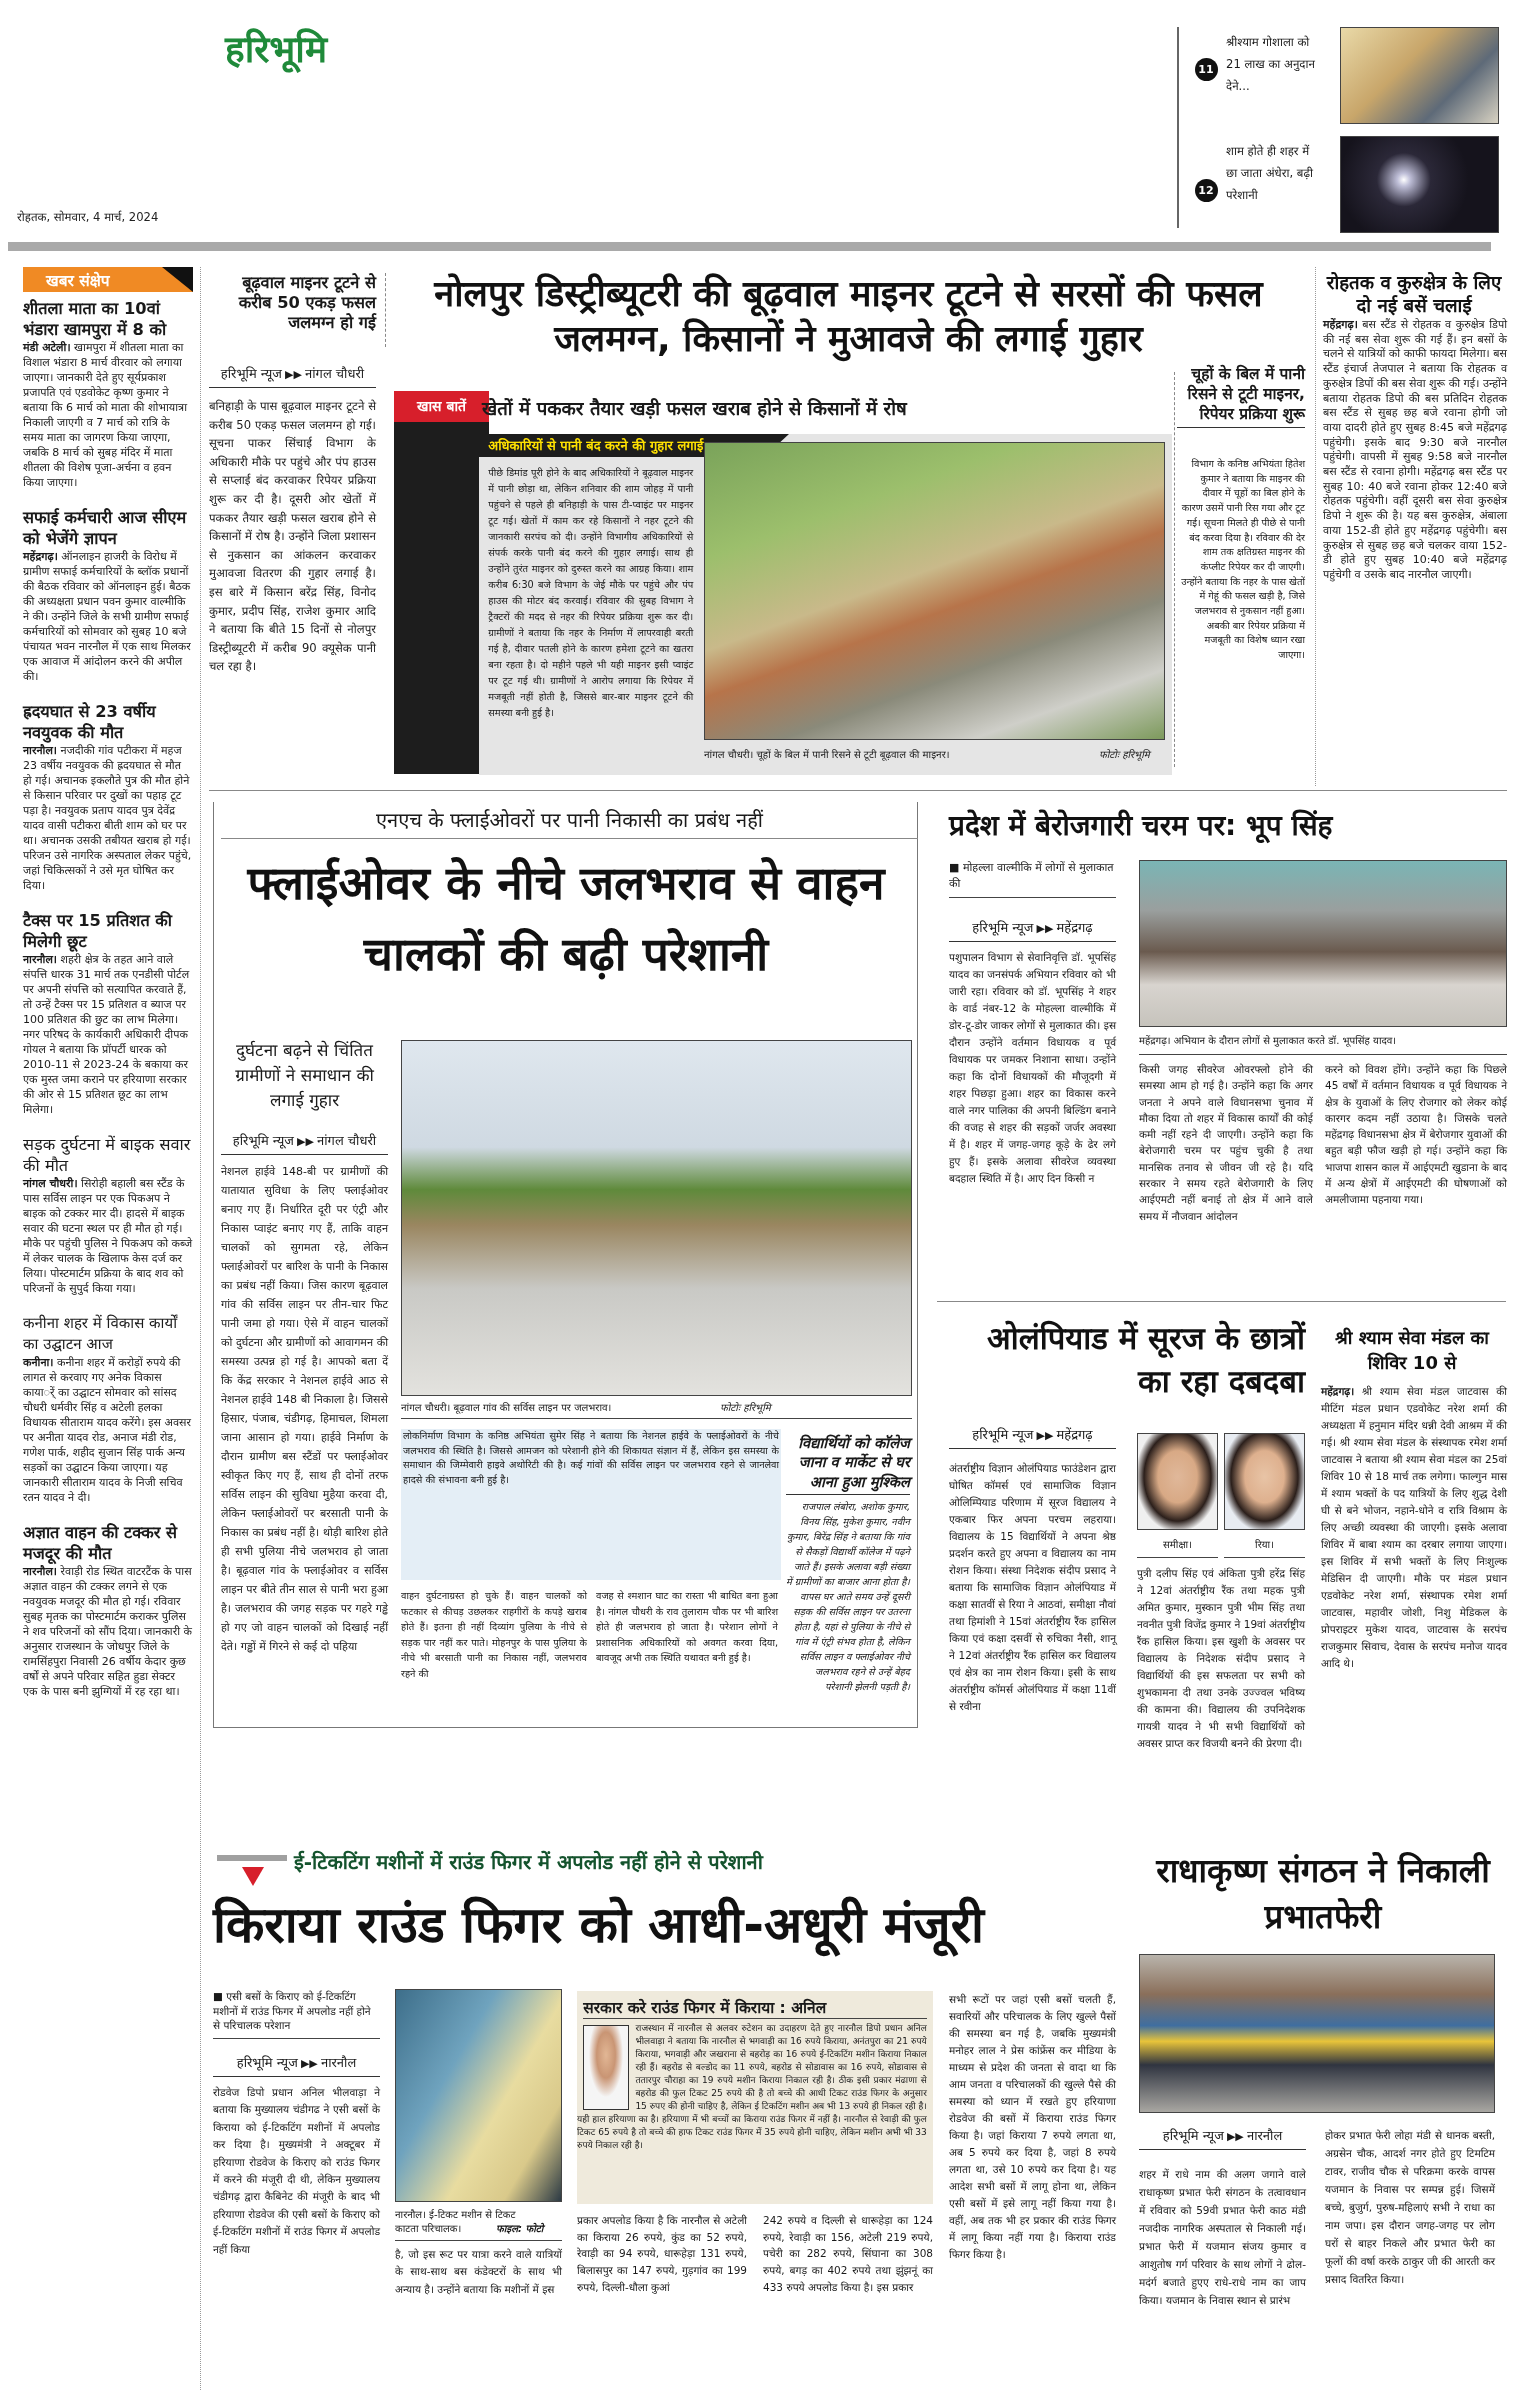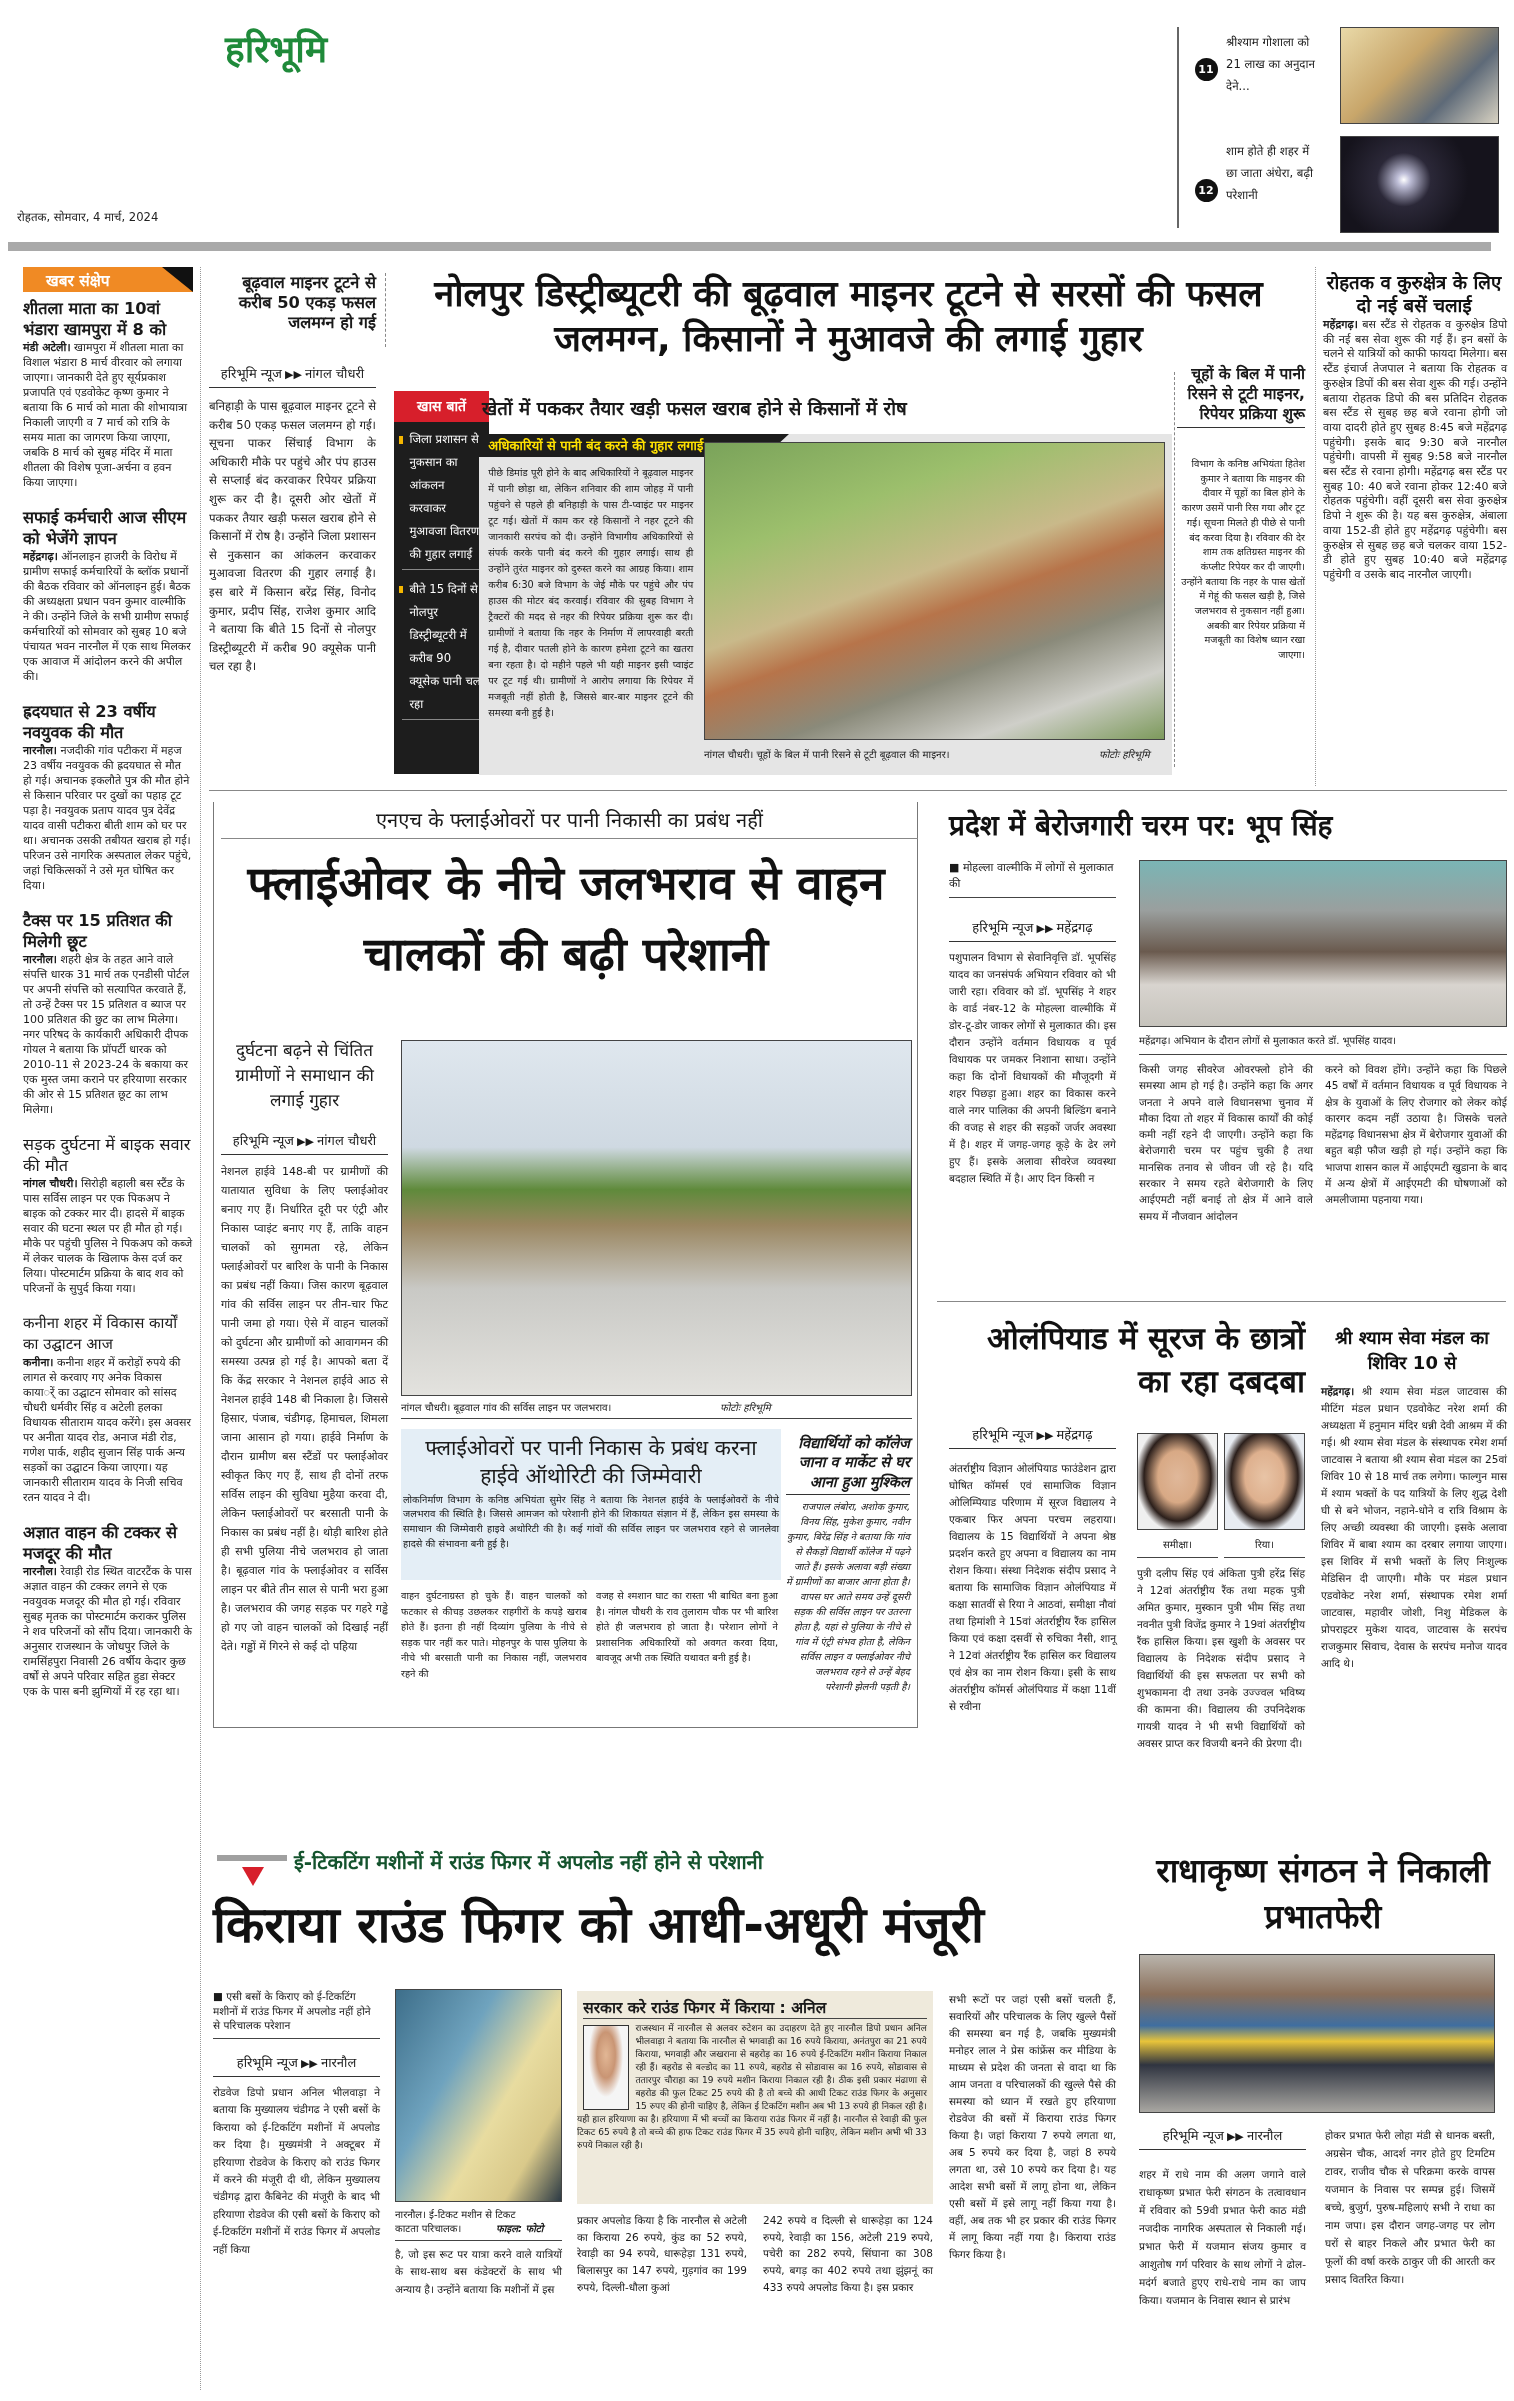--- a/index.html
+++ b/index.html
@@ -79,24 +79,20 @@
 <div class="vrule" style="left:385px;top:273px;height:74px;border-left:1.5px dashed #888"></div>
 <div class="abs hd" style="left:411px;top:271px;width:875px;font-size:36px;line-height:45px;text-align:center">नोलपुर डिस्ट्रीब्यूटरी की बूढ़वाल माइनर टूटने से सरसों की फसल जलमग्न, किसानों ने मुआवजे की लगाई गुहार</div>
 
 <div class="abs" style="left:209px;top:364px;width:167px">
   <div class="byline"><span>हरिभूमि न्यूज</span><span class="arr">▶▶</span><span>नांगल चौधरी</span></div>
 </div>
 <div class="abs txt" style="left:209px;top:397px;width:167px">बनिहाड़ी के पास बूढ़वाल माइनर टूटने से करीब 50 एकड़ फसल जलमग्न हो गई। सूचना पाकर सिंचाई विभाग के अधिकारी मौके पर पहुंचे और पंप हाउस से सप्लाई बंद करवाकर रिपेयर प्रक्रिया शुरू कर दी है। दूसरी ओर खेतों में पककर तैयार खड़ी फसल खराब होने से किसानों में रोष है। उन्होंने जिला प्रशासन से नुकसान का आंकलन करवाकर मुआवजा वितरण की गुहार लगाई है। इस बारे में किसान बरेंद्र सिंह, विनोद कुमार, प्रदीप सिंह, राजेश कुमार आदि ने बताया कि बीते 15 दिनों से नोलपुर डिस्ट्रीब्यूटरी में करीब 90 क्यूसेक पानी चल रहा है।</div>
 
 <div class="abs" style="left:394px;top:391px;width:95px;height:383px;background:#1d1d1d">
   <div style="background:#d71f2b;color:#fff;font-weight:bold;font-size:14px;padding:4.6px 3.1px;text-align:center;height:31px">खास बातें</div>
-  <div style="padding:6.2px 4.6px 0 7.7px">
-    <div class="kb-item" style="border-bottom:0.8px solid #888;padding-bottom:3.1px;margin-bottom:7.7px">जिला प्रशासन से नुकसान का आंकलन करवाकर मुआवजा वितरण की गुहार लगाई</div>
-    <div class="kb-item" style="border-bottom:0.8px solid #888;padding-bottom:3.1px">बीते 15 दिनों से नोलपुर डिस्ट्रीब्यूटरी में करीब 90 क्यूसेक पानी चल रहा</div>
-  </div>
 </div>
 <div class="abs" style="left:482px;top:395px;width:643px;font-size:18.6px;font-weight:bold">खेतों में पककर तैयार खड़ी फसल खराब होने से किसानों में रोष</div>
 <div class="abs" style="left:479px;top:434px;width:693px;height:341px;background:#e5e5e5">
   <div style="background:#1d1d1d;height:23px;width:310px;clip-path:polygon(0 0,100% 0,92% 100%,0 100%)">
     <span style="color:#ffe100;font-weight:bold;font-size:13px;padding-left:9.3px;line-height:23px">अधिकारियों से पानी बंद करने की गुहार लगाई</span>
   </div>
   <div class="abs txt-sm" style="left:9.3px;top:31px;width:205px;font-size:9.7px;line-height:16px">पीछे डिमांड पूरी होने के बाद अधिकारियों ने बूढ़वाल माइनर में पानी छोड़ा था, लेकिन शनिवार की शाम जोहड़ में पानी पहुंचने से पहले ही बनिहाड़ी के पास टी-प्वाइंट पर माइनर टूट गई। खेतों में काम कर रहे किसानों ने नहर टूटने की जानकारी सरपंच को दी। उन्होंने विभागीय अधिकारियों से संपर्क करके पानी बंद करने की गुहार लगाई। साथ ही उन्होंने तुरंत माइनर को दुरुस्त करने का आग्रह किया। शाम करीब 6:30 बजे विभाग के जेई मौके पर पहुंचे और पंप हाउस की मोटर बंद करवाई। रविवार की सुबह विभाग ने ट्रैक्टरों की मदद से नहर की रिपेयर प्रक्रिया शुरू कर दी। ग्रामीणों ने बताया कि नहर के निर्माण में लापरवाही बरती गई है, दीवार पतली होने के कारण हमेशा टूटने का खतरा बना रहता है। दो महीने पहले भी यही माइनर इसी प्वाइंट पर टूट गई थी। ग्रामीणों ने आरोप लगाया कि रिपेयर में मजबूती नहीं होती है, जिससे बार-बार माइनर टूटने की समस्या बनी हुई है।</div>
   <div class="photo" style="left:225px;top:7.7px;width:461px;height:298px;background:linear-gradient(160deg,#7aa35a 0,#9cbf6c 25%,#c9b98a 45%,#b7744a 55%,#8a8a7a 70%,#cfcfc9 85%,#7d9a5c 100%)"></div>
   <div class="abs caption" style="left:225px;top:314px;width:341px">नांगल चौधरी। चूहों के बिल में पानी रिसने से टूटी बूढ़वाल की माइनर।</div>
   <div class="abs caption" style="left:620px;top:314px;font-style:italic">फोटोः हरिभूमि</div>
@@ -117,21 +113,20 @@
 <div class="abs" style="left:221px;top:1038px;width:167px;font-size:17px;line-height:25px;text-align:center">दुर्घटना बढ़ने से चिंतित ग्रामीणों ने समाधान की लगाई गुहार</div>
 <div class="abs" style="left:221px;top:1131px;width:167px">
   <div class="byline"><span>हरिभूमि न्यूज</span><span class="arr">▶▶</span><span>नांगल चौधरी</span></div>
 </div>
 <div class="abs txt" style="left:221px;top:1162px;width:167px;font-size:11px;line-height:19px">नेशनल हाईवे 148-बी पर ग्रामीणों की यातायात सुविधा के लिए फ्लाईओवर बनाए गए हैं। निर्धारित दूरी पर एंट्री और निकास प्वाइंट बनाए गए हैं, ताकि वाहन चालकों को सुगमता रहे, लेकिन फ्लाईओवरों पर बारिश के पानी के निकास का प्रबंध नहीं किया। जिस कारण बूढ़वाल गांव की सर्विस लाइन पर तीन-चार फिट पानी जमा हो गया। ऐसे में वाहन चालकों को दुर्घटना और ग्रामीणों को आवागमन की समस्या उत्पन्न हो गई है। आपको बता दें कि केंद्र सरकार ने नेशनल हाईवे आठ से नेशनल हाईवे 148 बी निकाला है। जिससे हिसार, पंजाब, चंडीगढ़, हिमाचल, शिमला जाना आसान हो गया। हाईवे निर्माण के दौरान ग्रामीण बस स्टैंडों पर फ्लाईओवर स्वीकृत किए गए हैं, साथ ही दोनों तरफ सर्विस लाइन की सुविधा मुहैया करवा दी, लेकिन फ्लाईओवरों पर बरसाती पानी के निकास का प्रबंध नहीं है। थोड़ी बारिश होते ही सभी पुलिया नीचे जलभराव हो जाता है। बूढ़वाल गांव के फ्लाईओवर व सर्विस लाइन पर बीते तीन साल से पानी भरा हुआ है। जलभराव की जगह सड़क पर गहरे गड्ढे हो गए जो वाहन चालकों को दिखाई नहीं देते। गड्ढों में गिरने से कई दो पहिया</div>
 <div class="photo" style="left:401px;top:1040px;width:511px;height:356px;background:linear-gradient(180deg,#dfe7ee 0,#cfd9e2 30%,#5f8a3b 42%,#9a8660 52%,#c9c9c5 70%,#e3e2de 100%)"></div>
 <div class="abs caption" style="left:401px;top:1401px;width:310px">नांगल चौधरी। बूढ़वाल गांव की सर्विस लाइन पर जलभराव।</div>
 <div class="abs caption" style="left:720px;top:1401px;font-style:italic">फोटोः हरिभूमि</div>
 <div class="hrule" style="left:401px;top:1418px;width:511px;border-top:0.8px solid #444"></div>
 <div class="abs" style="left:401px;top:1429px;width:380px;height:151px;background:#e4eef6">
-  <div style="font-size:21px;line-height:28px;text-align:center;padding:4.6px 4.6px 3.1px">फ्लाईओवरों पर पानी निकास के प्रबंध करना हाईवे ऑथोरिटी की जिम्मेवारी</div>
   <div class="txt-sm" style="padding:0 2px;font-size:9.7px;line-height:14.7px">लोकनिर्माण विभाग के कनिष्ठ अभियंता सुमेर सिंह ने बताया कि नेशनल हाईवे के फ्लाईओवरों के नीचे जलभराव की स्थिति है। जिससे आमजन को परेशानी होने की शिकायत संज्ञान में हैं, लेकिन इस समस्या के समाधान की जिम्मेवारी हाइवे अथोरिटी की है। कई गांवों की सर्विस लाइन पर जलभराव रहने से जानलेवा हादसे की संभावना बनी हुई है।</div>
 </div>
 <div class="abs" style="left:786px;top:1433px;width:124px;font-size:14.7px;font-weight:bold;font-style:italic;line-height:19.4px;text-align:right;border-bottom:1.5px solid #333;padding-bottom:2.3px">विद्यार्थियों को कॉलेज जाना व मार्केट से घर आना हुआ मुश्किल</div>
 <div class="abs txt-sm" style="left:786px;top:1499px;width:124px;font-style:italic;text-align:right;font-size:9.7px;line-height:15px">राजपाल लंबोरा, अशोक कुमार, विनय सिंह, मुकेश कुमार, नवीन कुमार, बिरेंद्र सिंह ने बताया कि गांव से सैकड़ों विद्यार्थी कॉलेज में पढ़ने जाते हैं। इसके अलावा बड़ी संख्या में ग्रामीणों का बाजार आना होता है। वापस घर आते समय उन्हें दूसरी सड़क की सर्विस लाइन पर उतरना होता है, यहां से पुलिया के नीचे से गांव में एंट्री संभव होता है, लेकिन सर्विस लाइन व फ्लाईओवर नीचे जलभराव रहने से उन्हें बेहद परेशानी झेलनी पड़ती है।</div>
 <div class="abs txt-sm" style="left:401px;top:1588px;width:186px;font-size:9.7px;line-height:15.5px">वाहन दुर्घटनाग्रस्त हो चुके हैं। वाहन चालकों को फटकार से कीचड़ उछलकर राहगीरों के कपड़े खराब होते हैं। इतना ही नहीं दिव्यांग पुलिया के नीचे से सड़क पार नहीं कर पाते। मोहनपुर के पास पुलिया के नीचे भी बरसाती पानी का निकास नहीं, जलभराव रहने की</div>
 <div class="abs txt-sm" style="left:596px;top:1588px;width:182px;font-size:9.7px;line-height:15.5px">वजह से श्मशान घाट का रास्ता भी बाधित बना हुआ है। नांगल चौधरी के राव तुलाराम चौक पर भी बारिश होते ही जलभराव हो जाता है। परेशान लोगों ने प्रशासनिक अधिकारियों को अवगत करवा दिया, बावजूद अभी तक स्थिति यथावत बनी हुई है।</div>
 
 <div class="abs hd" style="left:949px;top:806px;width:558px;font-size:28px;line-height:39px">प्रदेश में बेरोजगारी चरम पर: भूप सिंह</div>
 <div class="abs" style="left:949px;top:860px;width:167px;font-size:11px;line-height:15.5px;border-bottom:0.8px solid #444;padding-bottom:6.2px">
   <span>■ </span><span>मोहल्ला वाल्मीकि में लोगों से मुलाकात की</span>

